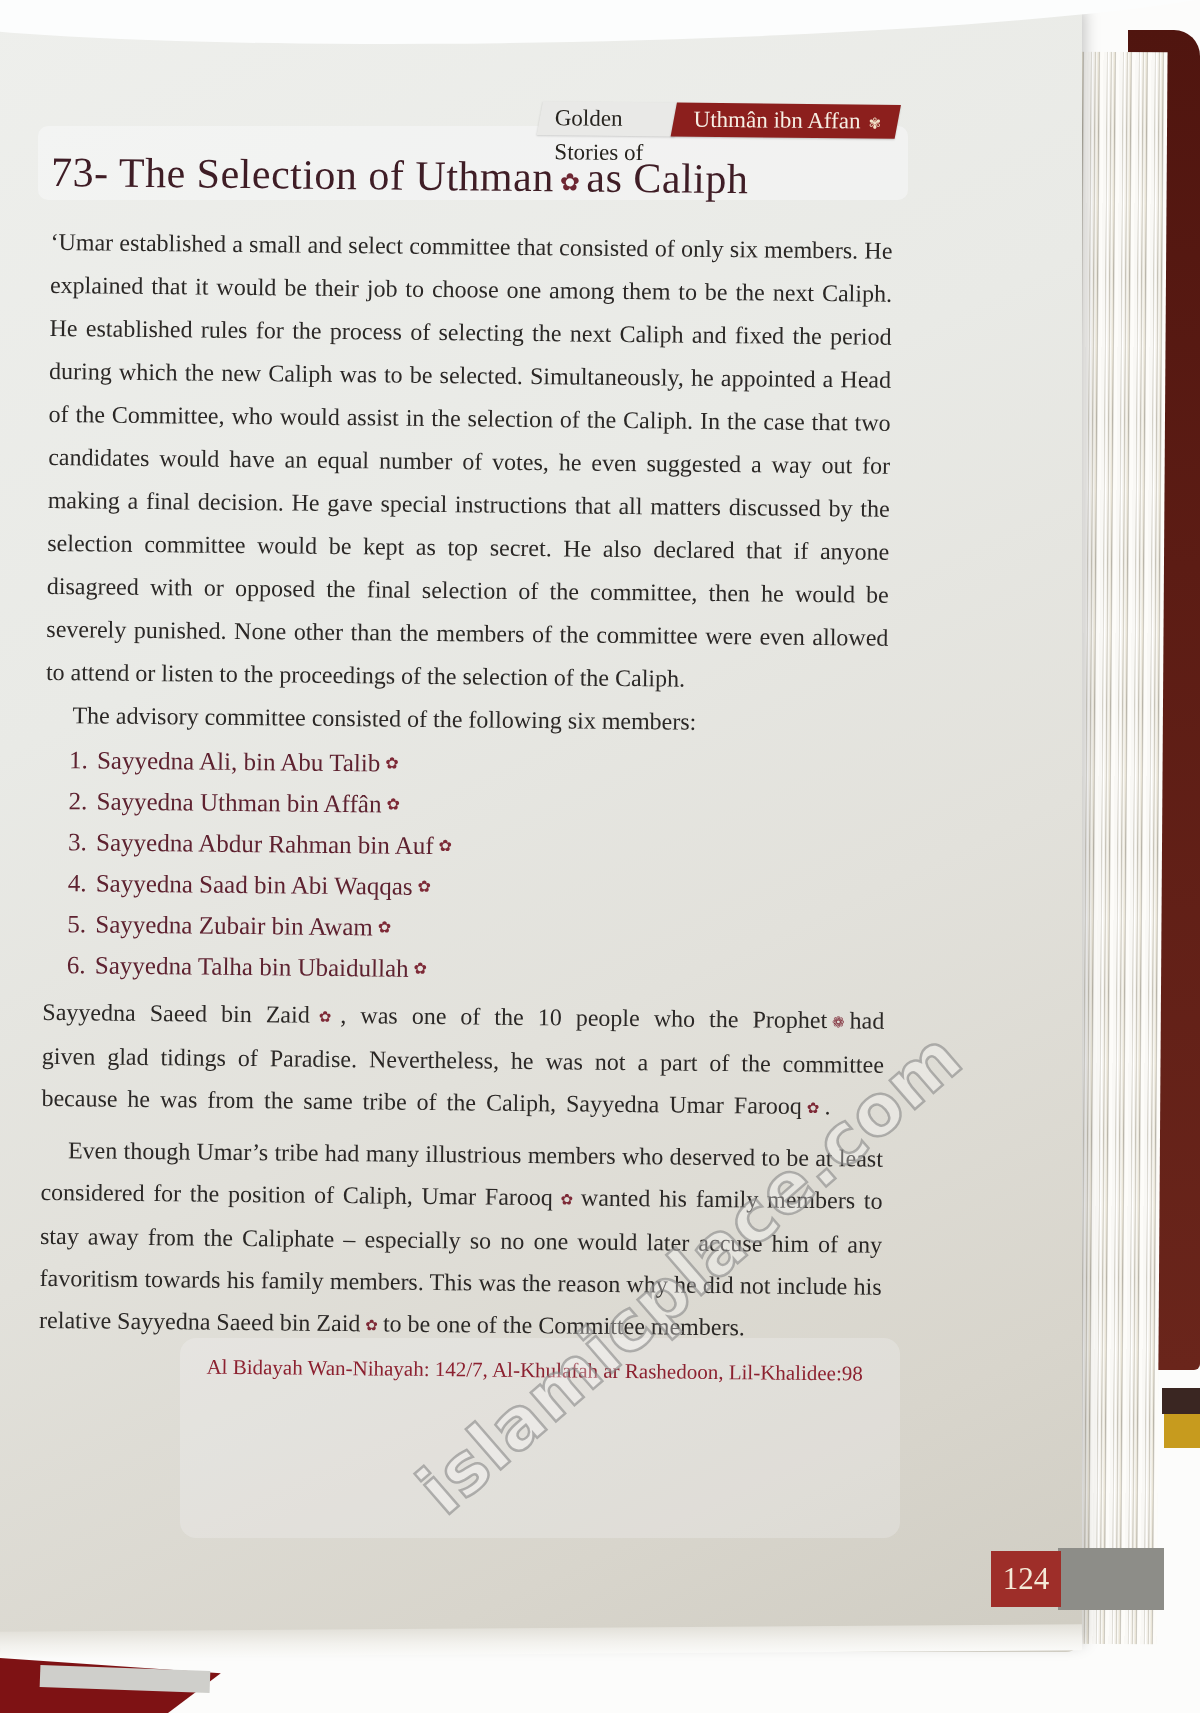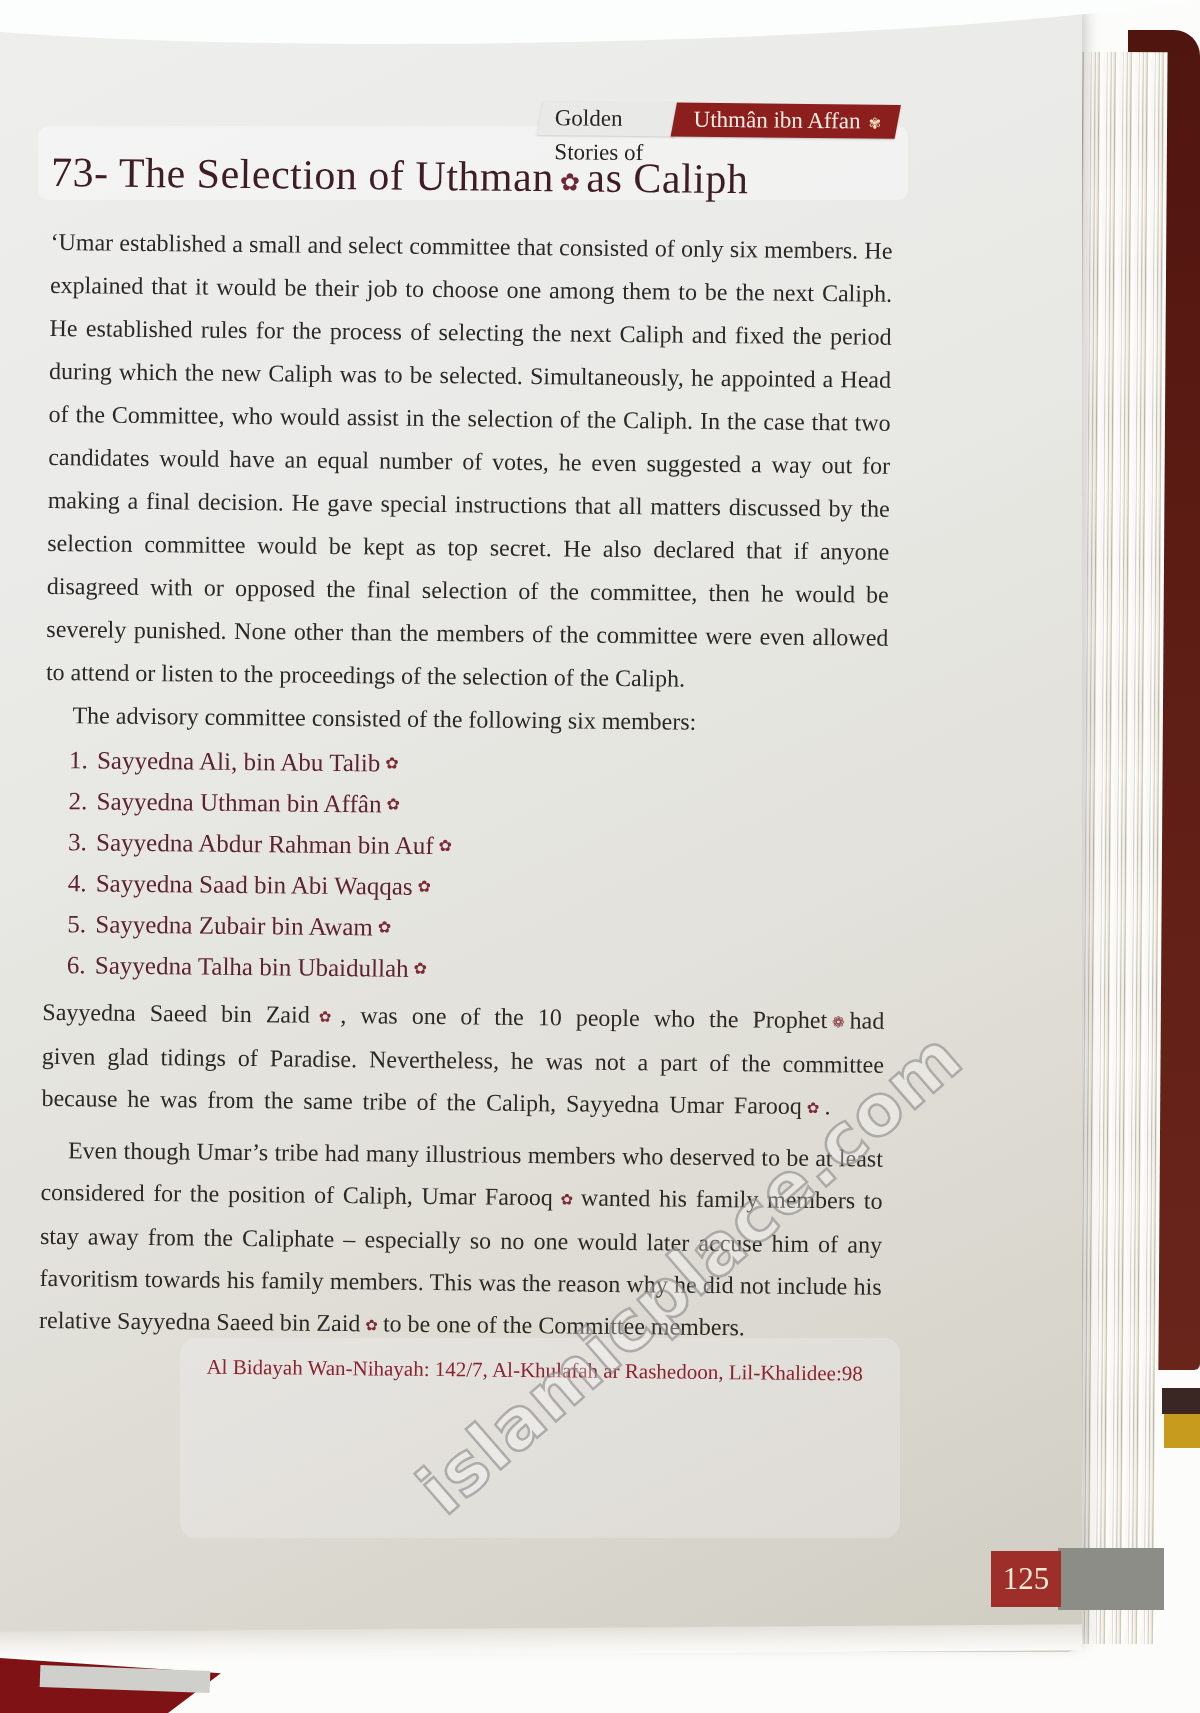--- a/index.html
+++ b/index.html
@@ -204,15 +204,15 @@
 
     <div class="citation">Al Bidayah Wan-Nihayah: 142/7, Al-Khulafah ar Rashedoon, Lil-Khalidee:98</div>
   </div>
 </div>
 
 <div class="bottom-edge"></div>
 <div class="bottom-cover-corner"></div>
 <div class="bottom-page-sliver"></div>
 
 <div class="gray-band"></div>
-<div class="page-num-badge">125</div>
+<div class="page-num-badge">124</div>
 
 <div class="watermark">islamicplace.com</div>
 
 </body></html>

